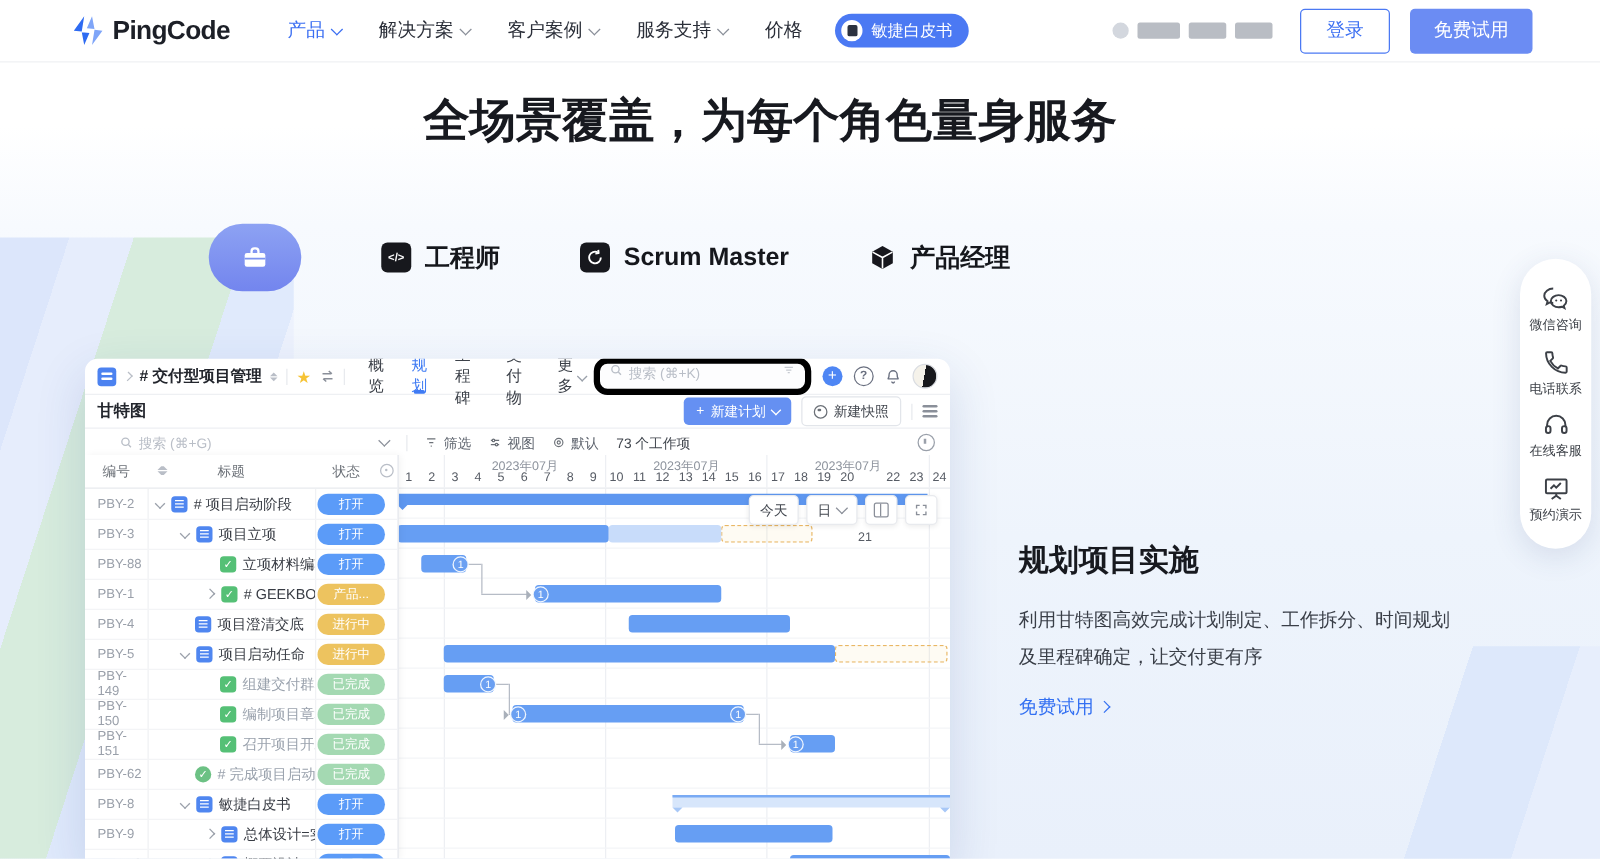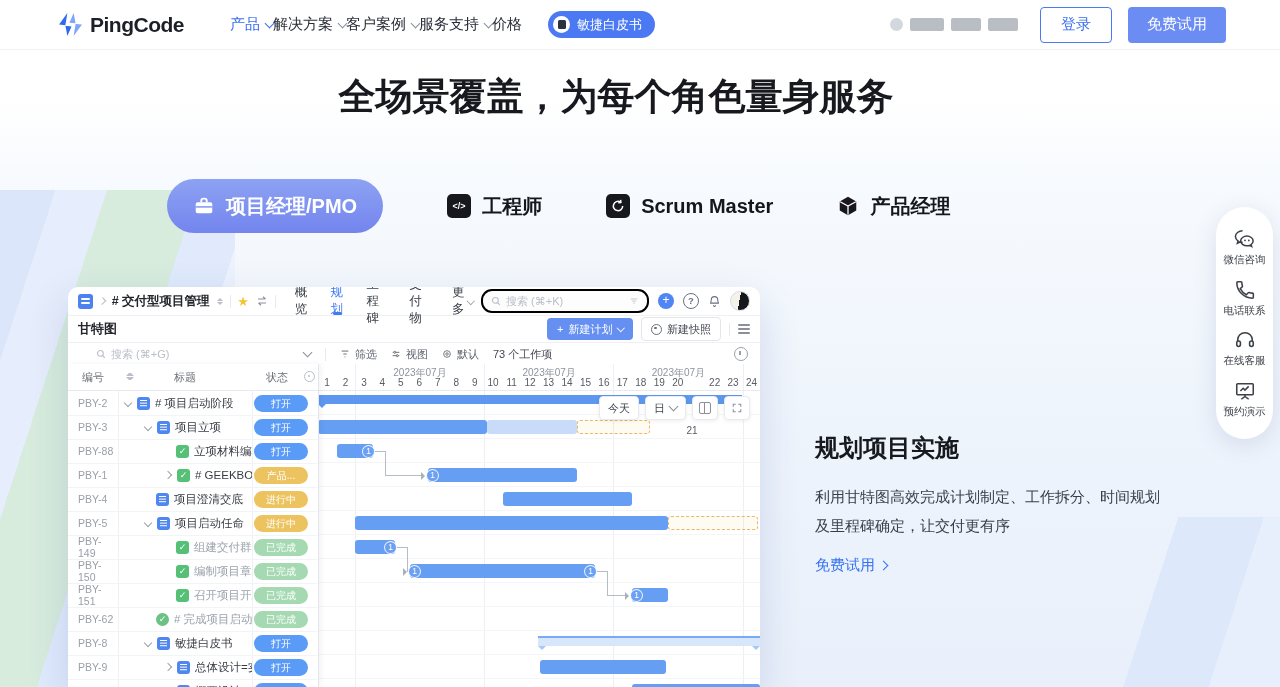--- a/index.html
+++ b/index.html
@@ -9,21 +9,21 @@
   
   .bg-left{position:absolute;left:0;top:190px;width:235px;height:497px;z-index:0;
     background:linear-gradient(108deg,#dce6fb 0 14%,#e6edfc 14% 27%,#d7ecdd 27% 50%,#e0eafc 50% 64%,#edf2fd 64% 82%,rgba(237,242,253,0) 82%)}
   .bg-br{position:absolute;right:0;bottom:0;width:230px;height:170px;z-index:0;
     background:linear-gradient(108deg,rgba(233,240,251,0) 45%,#dde8fb 45% 75%,#e7eefc 75%)}
   
   .topnav{position:absolute;top:0;left:0;right:0;height:50px;background:#fff;border-bottom:1px solid #f0f1f4;
     display:flex;align-items:center;padding:0 54px 0 58px;box-sizing:border-box;z-index:10}
   .logo{display:flex;align-items:center;gap:7px}
   .logo-text{font-size:21px;font-weight:700;color:#1c1f27;letter-spacing:-.5px}
-  .nav-menu{display:flex;align-items:center;margin-left:46px}
+  .nav-menu{display:flex;align-items:center;gap:30px;margin-left:46px}
   .nav-item{display:flex;align-items:center;gap:6px;font-size:15px;color:#2a2e38;cursor:pointer}
   .nav-item.active{color:#3a6ef2}
   .chev{width:6px;height:6px;border-right:1.5px solid #8a8f99;border-bottom:1.5px solid #8a8f99;
     transform:rotate(45deg);margin-top:-3px;flex:none}
   .nav-item.active .chev{border-color:#3a6ef2}
   .wp-pill{display:flex;align-items:center;gap:7px;background:#4b79f3;color:#fff;font-size:13px;height:27px;
     padding:0 13px 0 5px;border-radius:14px;margin-left:26px;cursor:pointer}
   .wp-ico{width:17px;height:17px;background:#fff;border-radius:50%;position:relative;flex:none}
   .wp-ico::after{content:"";position:absolute;left:4.5px;top:4px;width:8px;height:9px;background:#2c3240;border-radius:1.5px}
   .nav-right{margin-left:auto;display:flex;align-items:center;gap:16px}
@@ -67,21 +67,21 @@
   .updown::before{content:"";display:block;border:3px solid transparent;border-bottom-color:#b9bec7;margin-bottom:1px}
   .updown::after{content:"";display:block;border:3px solid transparent;border-top-color:#b9bec7}
   .vdiv{width:1px;height:13px;background:#e8eaee}
   .star{color:#f6c334;font-size:13px;line-height:1}
   .app-tabs{display:flex;align-items:center;gap:22px;margin-left:12px;height:28px}
   .wtab{position:relative;display:inline-flex;align-items:center;gap:4px;font-size:12.5px;color:#3c4149;height:28px;cursor:pointer}
   .wtab .chev{width:4.5px;height:4.5px;border-color:#9aa0aa;margin-top:-1px}
   .wtab.active{color:#3f7bf4}
   .wtab.active::after{content:"";position:absolute;left:2px;right:2px;bottom:0;height:3px;border-radius:2px;background:#3f7bf4}
   .a-r1-right{margin-left:auto;display:flex;align-items:center;gap:9px}
-  .srch{width:148px;height:20px;border:2px solid #000000;border-radius:11px;display:flex;align-items:center;
+  .srch{width:148px;height:20px;border:5px solid #000000;border-radius:11px;display:flex;
     padding:0 8px;gap:5px;color:#b9bec7;font-size:11px;background:#fdfdfe}
   .srch .ph{flex:1;white-space:nowrap;overflow:hidden}
   .plus-c{width:16px;height:16px;border-radius:50%;background:#4e86f4;color:#fff;font-size:12px;line-height:15px;
     text-align:center;flex:none;cursor:pointer}
   .help-c{width:14px;height:14px;border-radius:50%;border:1.3px solid #6a7080;color:#6a7080;font-size:9.5px;font-weight:700;
     line-height:13px;text-align:center;cursor:pointer}
   .avatar{width:20px;height:20px;border-radius:50%;background:linear-gradient(100deg,#f5f2ea 47%,#17181c 47%);
     border:1px solid #d9dce1;box-sizing:border-box;cursor:pointer}
   .a-r2{height:26px;border-bottom:1px solid #eef0f3;display:flex;align-items:center;padding:0 10px}
   .gtitle{font-size:13px;font-weight:700;color:#23262d}
@@ -215,21 +215,20 @@
 <div class="hero-title">全场景覆盖，为每个角色量身服务</div>
 <div class="role-tabs">
     <div class="role-tab active">
       <span class="rt-ico">
         <svg width="22" height="22" viewBox="0 0 24 24" fill="none" stroke="#fff" stroke-width="2">
           <rect x="3" y="8" width="18" height="12" rx="2" fill="#fff" stroke="none"></rect>
           <path d="M9 8V6.5A2.5 2.5 0 0 1 11.5 4h1A2.5 2.5 0 0 1 15 6.5V8" stroke="#fff"></path>
           <path d="M3 13h18" stroke="#7d93f0" stroke-width="1.6"></path>
         </svg>
       </span>
-      <span>项目经理/PMO</span>
     </div>
     <div class="role-tab">
       <span class="dark-ico">&lt;/&gt;</span>
       <span>工程师</span>
     </div>
     <div class="role-tab">
       <span class="dark-ico">
         <svg width="14" height="14" viewBox="0 0 24 24" fill="none" stroke="#fff" stroke-width="2.6">
           <path d="M20 12a8 8 0 1 1-4-6.9"></path>
           <path d="M16.5 1.5 17 6l-4.5.5" stroke-linejoin="round"></path>

